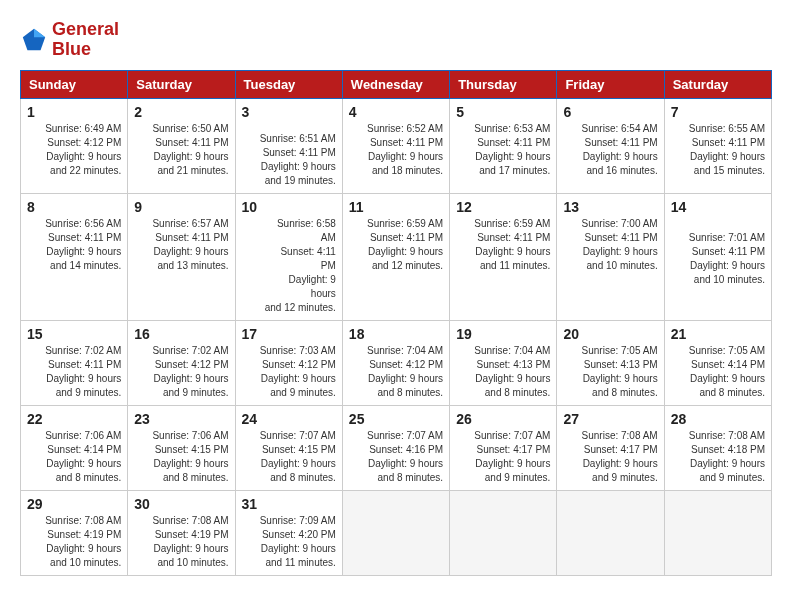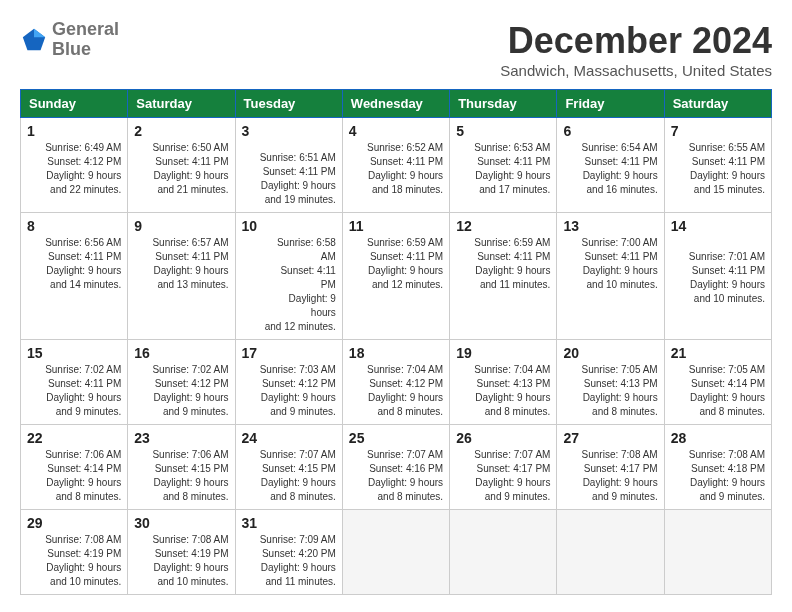--- a/index.html
+++ b/index.html
@@ -20,21 +20,21 @@
       display: flex;
       align-items: center;
     }
     .logo-text {
       font-size: 18px;
       font-weight: bold;
       color: #333;
       line-height: 1.1;
     }
     .logo-text span {
-      color: #737373;
+      color: #b91c1c;
     }
     .logo-icon {
       width: 28px;
       height: 28px;
       margin-right: 4px;
     }
     .title-block {
       text-align: right;
     }
     .month-title {
@@ -45,21 +45,21 @@
     .location {
       font-size: 15px;
       color: #555;
     }
     .calendar {
       width: 100%;
       border-collapse: collapse;
       font-size: 11px;
     }
     .calendar th {
-      background-color: #15803d;
+      background-color: #b91c1c;
       color: #fff;
       text-align: left;
       padding: 6px 8px;
       font-size: 13px;
       font-weight: bold;
       border: 1px solid #1565c0;
     }
     .calendar td {
       border: 1px solid #ccc;
       vertical-align: top;
@@ -90,24 +90,20 @@
   <div class="logo">
     <svg class="logo-icon" viewBox="0 0 30 30">
       <polygon points="15,3 27,12 22,26 8,26 3,12" fill="#1565c0"></polygon>
       <polygon points="15,3 27,12 15,12" fill="#42a5f5"></polygon>
     </svg>
     <div class="logo-text">
       <div><span>General</span></div>
       <div><span>Blue</span></div>
     </div>
   </div>
-  <div class="title-block">
-    <div class="month-title">December 2024</div>
-    <div class="location">Sandwich, Massachusetts, United States</div>
-  </div>
 </div>
 
 <table class="calendar">
   <thead>
     <tr id="weekday-header">
         <th>Sunday</th>
         <th>Saturday</th>
         <th>Tuesday</th>
         <th>Wednesday</th>
         <th>Thursday</th>

